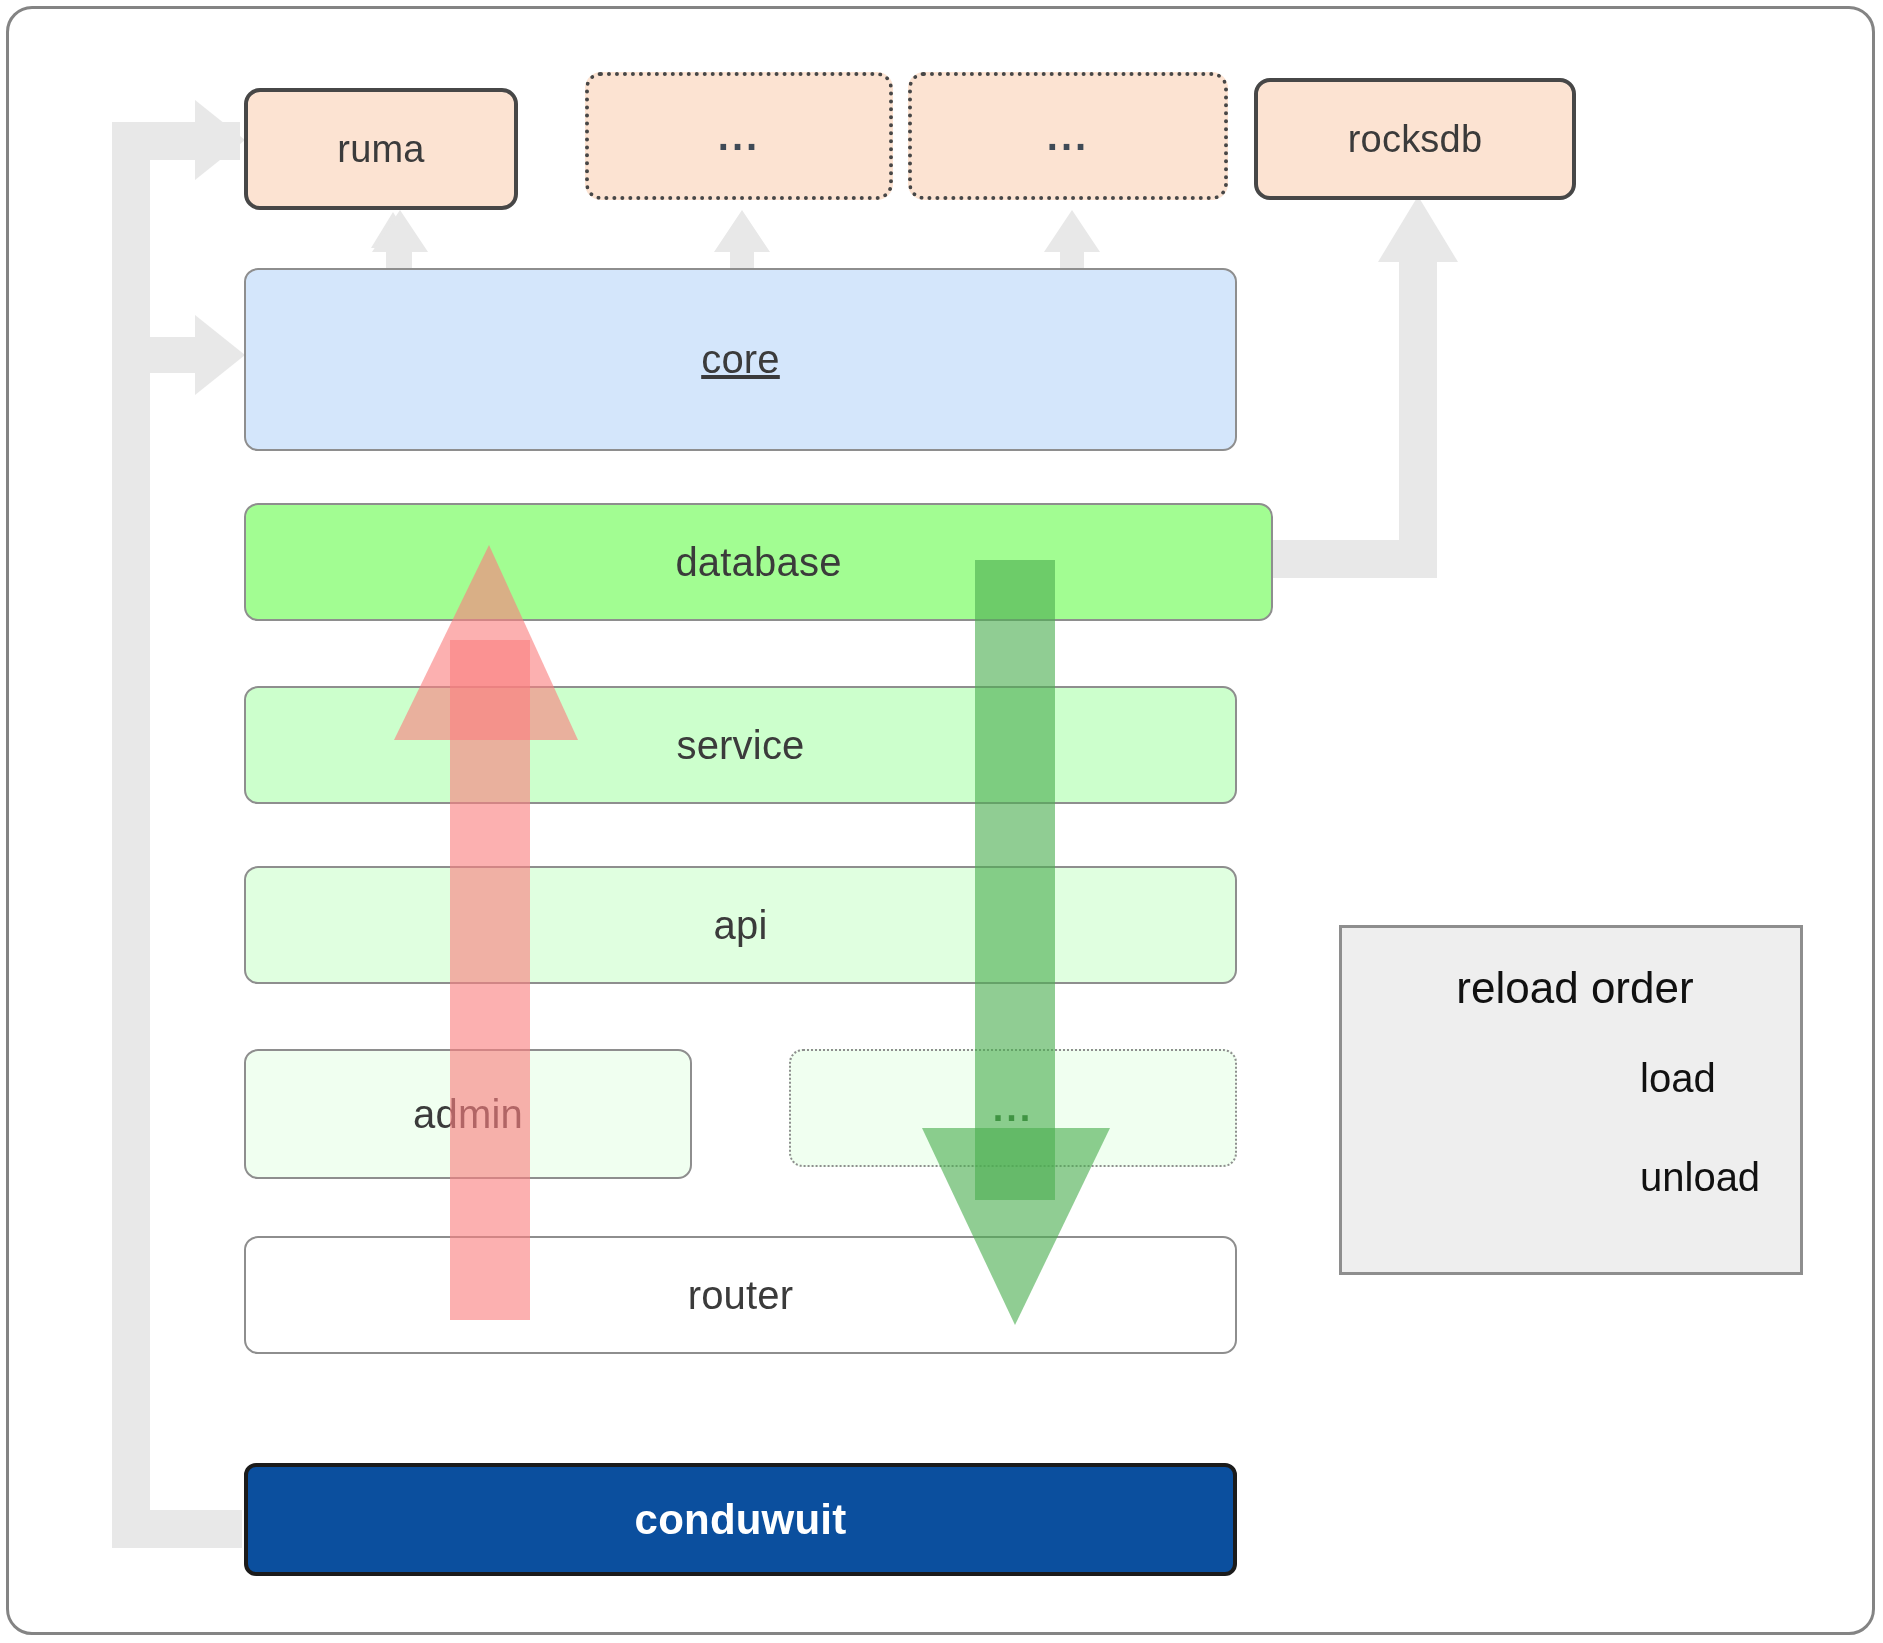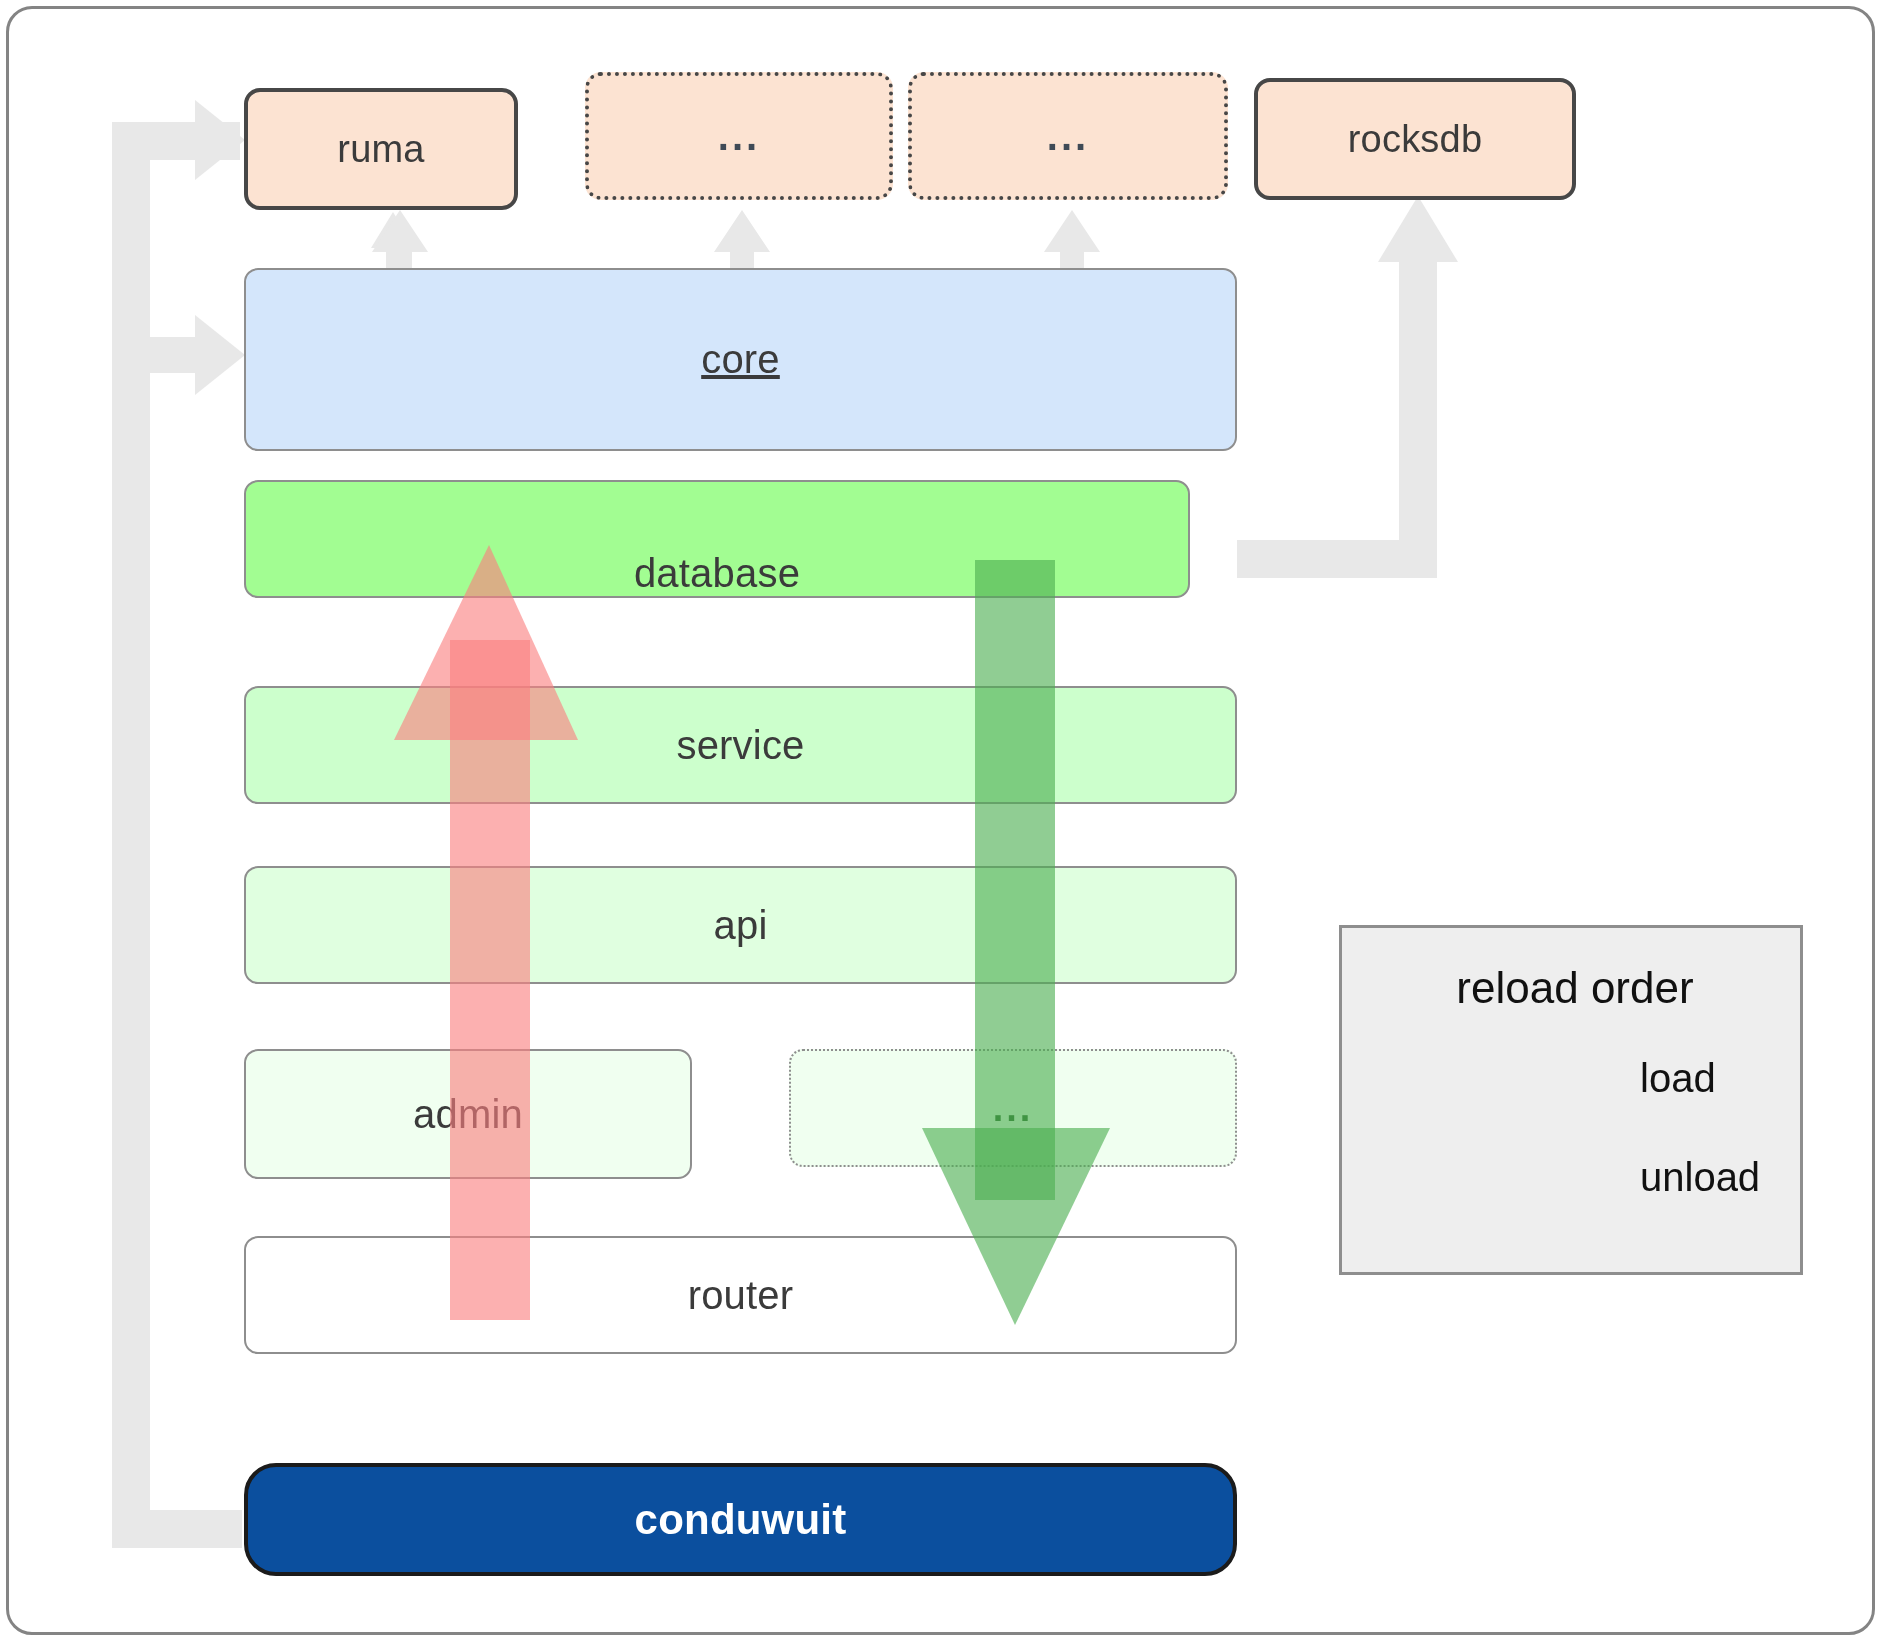--- a/index.html
+++ b/index.html
@@ -28,21 +28,21 @@
   .layer.core{background:#d4e6fb;}
   .layer.database{background:#a2fd92;}
   .layer.service{background:#ccffcc;}
   .layer.api{background:#e0ffe0;}
   .layer.admin{background:#f0fff0;}
   .layer.etc{background:#f0fff0;}
   .layer.router{background:#ffffff;}
   .layer .dots{font-size:38px;line-height:.5;letter-spacing:3px;color:#2e6b2e;font-weight:700;}
 
   .app{
-    background:#0b4f9e;border:4px solid #1b1b1b;border-radius:32px;
+    background:#0b4f9e;border:4px solid #1b1b1b;border-radius:12px;
     color:#ffffff;font-size:42px;font-weight:700;
   }
 
   
   .legend{
     position:absolute;background:#eeeeee;border:3px solid #8e8e8e;box-sizing:border-box;
   }
   .legend-title{
     position:absolute;width:100%;text-align:center;top:38px;left:0;
     font-size:44px;color:#111;
@@ -108,21 +108,21 @@
   </div>
 
   <div class="node dep" style="left:1254px;top:78px;width:322px;height:122px;">
     <span>rocksdb</span>
   </div>
 
   <div class="node layer core" style="left:244px;top:268px;width:993px;height:183px;text-decoration:underline;">
     <span>core</span>
   </div>
 
-  <div class="node layer database" style="left:244px;top:480px;width:946px;height:118px;align-items:flex-end;">
+  <div class="node layer database" style="left:244px;top:503px;width:1029px;height:118px;">
     <span>database</span>
   </div>
 
   <div class="node layer service" style="left:244px;top:686px;width:993px;height:118px;">
     <span>service</span>
   </div>
 
   <div class="node layer api" style="left:244px;top:866px;width:993px;height:118px;">
     <span>api</span>
   </div>

